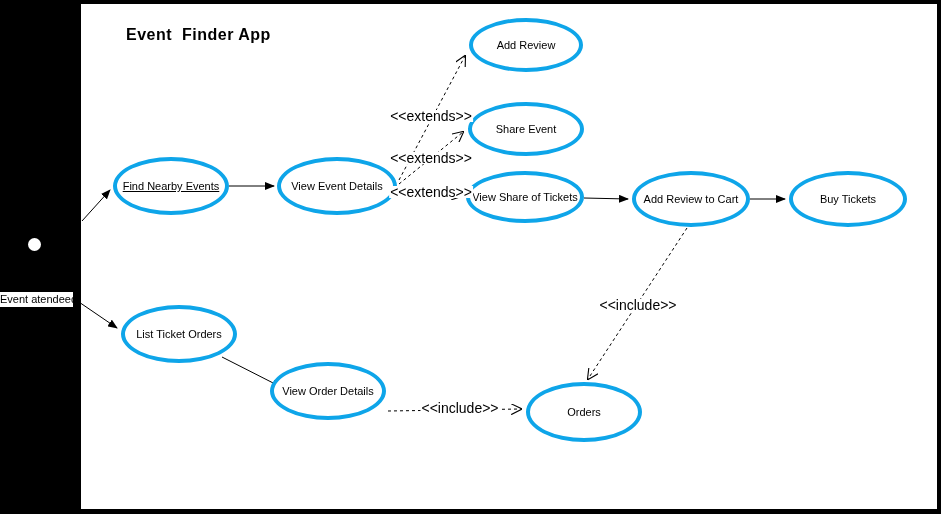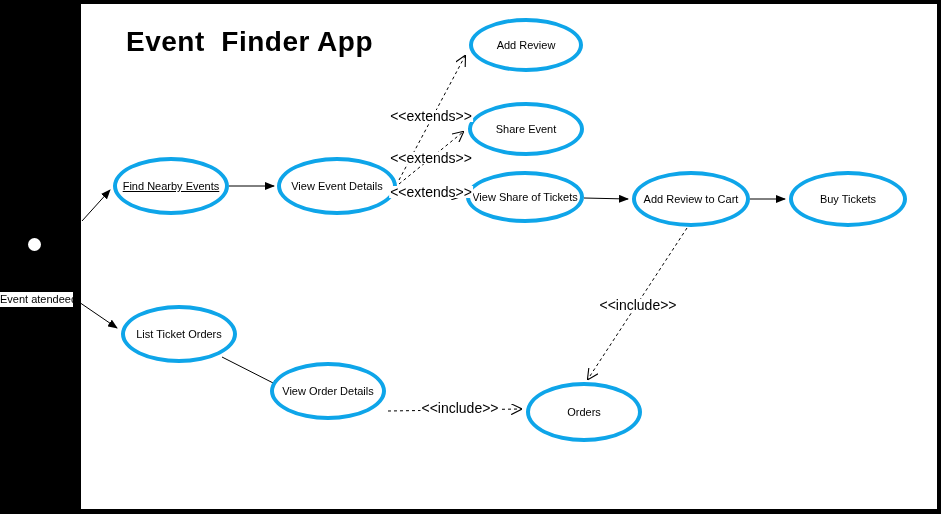--- a/index.html
+++ b/index.html
@@ -14,21 +14,21 @@
     position: absolute; left: 0; top: 0; width: 941px; height: 514px;
     background: #000000;
   }
   .canvas {
     position: absolute; left: 81px; top: 4px;
     width: 856px; height: 505px;
     background: #ffffff;
   }
   .title {
     position: absolute; left: 126px; top: 26px;
-    font-size: 28px; font-weight: bold; color: #000000;
+    font-size: 16px; font-weight: bold; color: #000000;
     white-space: pre; letter-spacing: 0.5px;
   }
   #edges-layer {
     position: absolute; left: 0; top: 0; width: 941px; height: 514px;
     pointer-events: none;
   }
   #edges-layer line { pointer-events: stroke; }
   .node {
     position: absolute;
     border: 4px solid #0ea5e9;

